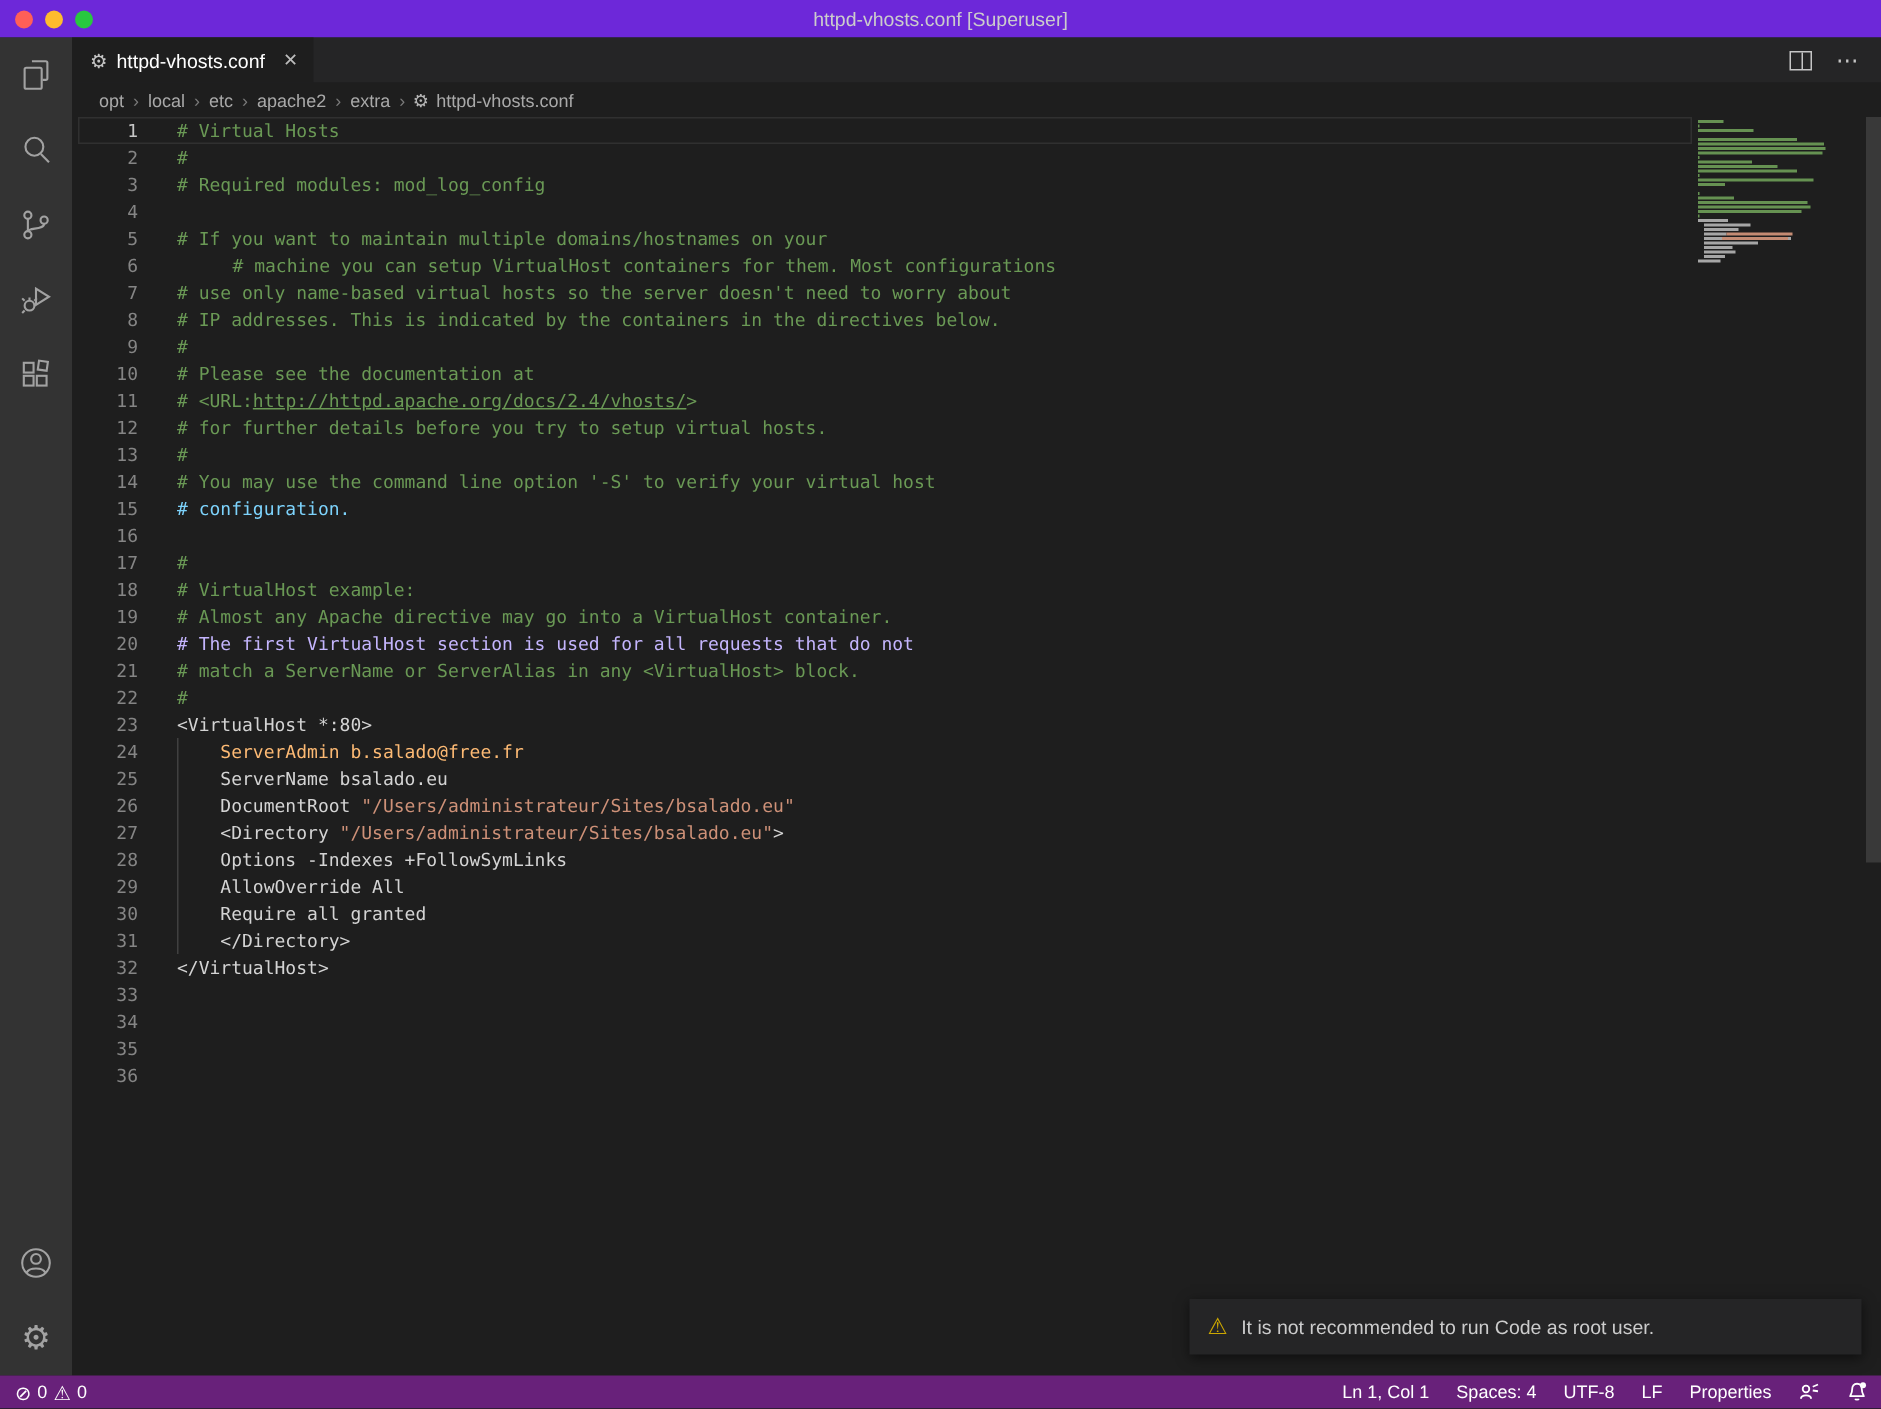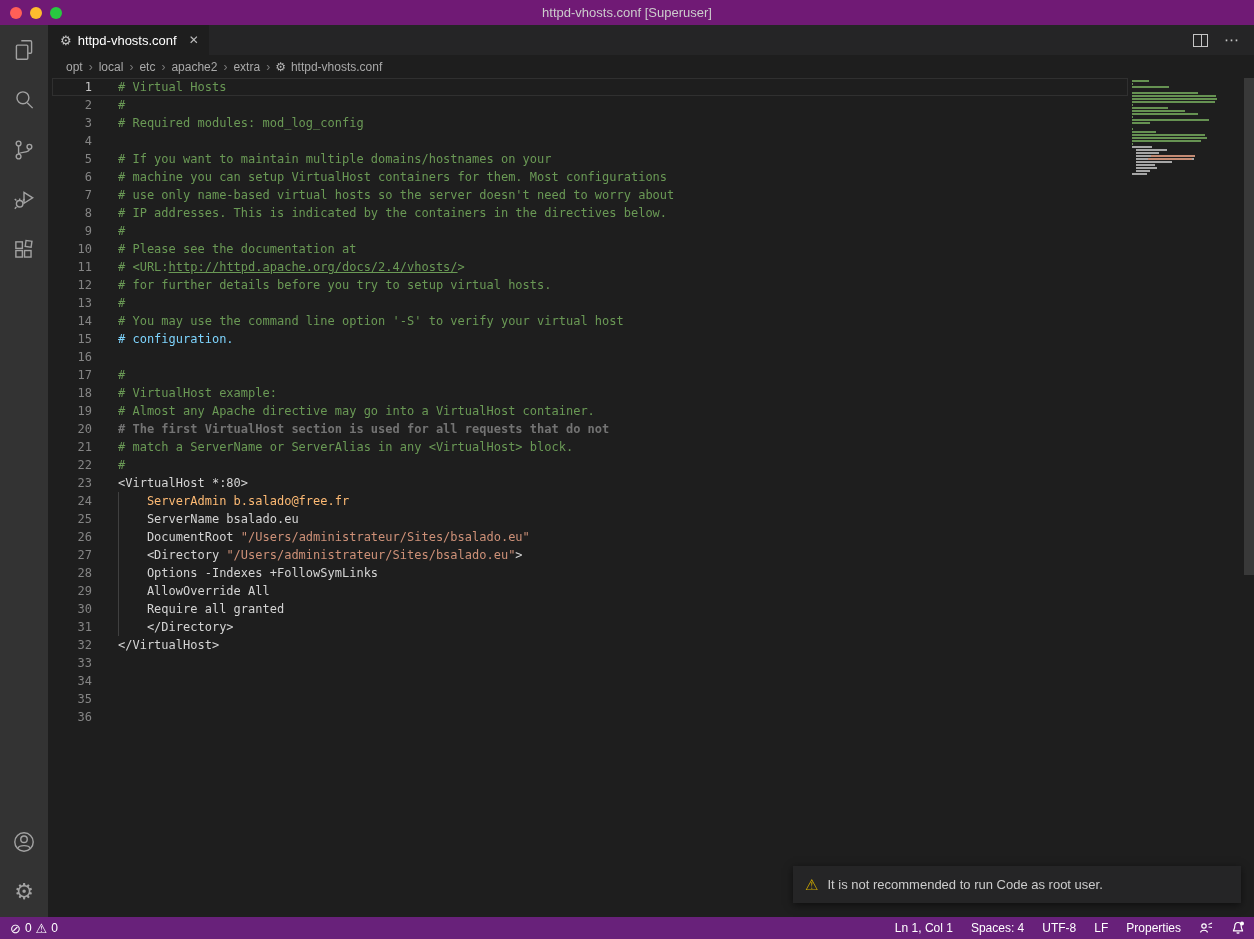--- a/index.html
+++ b/index.html
@@ -2,21 +2,21 @@
 <html><head>
 <meta charset="utf-8">
 <style>
   * { margin:0; padding:0; box-sizing:border-box; }
   html,body { width:1254px; height:939px; overflow:hidden; background:#1e1e1e;
               font-family:"Liberation Sans", sans-serif; }
   .app { position:relative; width:1254px; height:939px; }
 
   
   .titlebar { position:absolute; left:0; top:0; width:100%; height:25px;
-              background:#701a75; display:flex; align-items:center; justify-content:center; }
+              background:#6d28d9; display:flex; align-items:center; justify-content:center; }
   .traffic { position:absolute; left:10px; top:0; height:25px; display:flex; align-items:center; gap:8px; }
   .tl { width:12px; height:12px; border-radius:50%; }
   .tl.red{ background:#ff5f57; } .tl.yellow{ background:#febc2e; } .tl.green{ background:#28c840; }
   .win-title { color:#cccccc; font-size:13px; }
 
   
   .activitybar { position:absolute; left:0; top:25px; width:48px; height:892px;
                  background:#333333; display:flex; flex-direction:column; }
   .ab-top { flex:1; display:flex; flex-direction:column; }
   .ab-item { width:48px; height:50px; display:flex; align-items:center; justify-content:center;
@@ -176,35 +176,35 @@
       <span class="bc-item">httpd-vhosts.conf</span>
     </div>
 
   <div class="editor">
     <div class="lines" id="lines">
         <div class="line active"><span class="ln">1</span><span class="code"><span style="color: rgb(106, 153, 85);"># Virtual Hosts</span></span></div>
         <div class="line"><span class="ln">2</span><span class="code"><span style="color: rgb(106, 153, 85);">#</span></span></div>
         <div class="line"><span class="ln">3</span><span class="code"><span style="color: rgb(106, 153, 85);"># Required modules: mod_log_config</span></span></div>
         <div class="line"><span class="ln">4</span><span class="code">&nbsp;</span></div>
         <div class="line"><span class="ln">5</span><span class="code"><span style="color: rgb(106, 153, 85);"># If you want to maintain multiple domains/hostnames on your</span></span></div>
-        <div class="line"><span class="ln">6</span><span class="code"><span style="color: rgb(106, 153, 85);"># machine you can setup VirtualHost containers for them. Most configurations</span></span></div>
+        <div class="line"><span class="ln">6</span><span class="code"><span style="color: rgb(106, 153, 85); margin-left: 37px;"># machine you can setup VirtualHost containers for them. Most configurations</span></span></div>
         <div class="line"><span class="ln">7</span><span class="code"><span style="color: rgb(106, 153, 85);"># use only name-based virtual hosts so the server doesn't need to worry about</span></span></div>
         <div class="line"><span class="ln">8</span><span class="code"><span style="color: rgb(106, 153, 85);"># IP addresses. This is indicated by the containers in the directives below.</span></span></div>
         <div class="line"><span class="ln">9</span><span class="code"><span style="color: rgb(106, 153, 85);">#</span></span></div>
         <div class="line"><span class="ln">10</span><span class="code"><span style="color: rgb(106, 153, 85);"># Please see the documentation at</span></span></div>
         <div class="line"><span class="ln">11</span><span class="code"><span style="color: rgb(106, 153, 85);"># &lt;URL:</span><span class="tok-link" style="color: rgb(106, 153, 85);">http://httpd.apache.org/docs/2.4/vhosts/</span><span style="color: rgb(106, 153, 85);">&gt;</span></span></div>
         <div class="line"><span class="ln">12</span><span class="code"><span style="color: rgb(106, 153, 85);"># for further details before you try to setup virtual hosts.</span></span></div>
         <div class="line"><span class="ln">13</span><span class="code"><span style="color: rgb(106, 153, 85);">#</span></span></div>
         <div class="line"><span class="ln">14</span><span class="code"><span style="color: rgb(106, 153, 85);"># You may use the command line option '-S' to verify your virtual host</span></span></div>
         <div class="line"><span class="ln">15</span><span class="code"><span style="color: #7dd3fc;"># configuration.</span></span></div>
         <div class="line"><span class="ln">16</span><span class="code">&nbsp;</span></div>
         <div class="line"><span class="ln">17</span><span class="code"><span style="color: rgb(106, 153, 85);">#</span></span></div>
         <div class="line"><span class="ln">18</span><span class="code"><span style="color: rgb(106, 153, 85);"># VirtualHost example:</span></span></div>
         <div class="line"><span class="ln">19</span><span class="code"><span style="color: rgb(106, 153, 85);"># Almost any Apache directive may go into a VirtualHost container.</span></span></div>
-        <div class="line"><span class="ln">20</span><span class="code"><span style="color: #737373; font-weight: bold;"># The first VirtualHost section is used for all requests that do not</span></span></div>
+        <div class="line"><span class="ln">20</span><span class="code"><span style="color: #c4b5fd;"># The first VirtualHost section is used for all requests that do not</span></span></div>
         <div class="line"><span class="ln">21</span><span class="code"><span style="color: rgb(106, 153, 85);"># match a ServerName or ServerAlias in any &lt;VirtualHost&gt; block.</span></span></div>
         <div class="line"><span class="ln">22</span><span class="code"><span style="color: rgb(106, 153, 85);">#</span></span></div>
         <div class="line"><span class="ln">23</span><span class="code"><span style="color: rgb(212, 212, 212);">&lt;VirtualHost *:80&gt;</span></span></div>
         <div class="line"><span class="ln">24</span><span class="code"><span style="color: #fdba74; text-align: center;">    ServerAdmin b.salado@free.fr</span></span></div>
         <div class="line"><span class="ln">25</span><span class="code"><span style="color: rgb(212, 212, 212);">    ServerName bsalado.eu</span></span></div>
         <div class="line"><span class="ln">26</span><span class="code"><span style="color: rgb(212, 212, 212);">    DocumentRoot </span><span style="color: rgb(206, 145, 120);">"/Users/administrateur/Sites/bsalado.eu"</span></span></div>
         <div class="line"><span class="ln">27</span><span class="code"><span style="color: rgb(212, 212, 212);">    &lt;Directory </span><span style="color: rgb(206, 145, 120);">"/Users/administrateur/Sites/bsalado.eu"</span><span style="color: rgb(212, 212, 212);">&gt;</span></span></div>
         <div class="line"><span class="ln">28</span><span class="code"><span style="color: rgb(212, 212, 212);">    Options -Indexes +FollowSymLinks</span></span></div>
         <div class="line"><span class="ln">29</span><span class="code"><span style="color: rgb(212, 212, 212);">    AllowOverride All</span></span></div>
         <div class="line"><span class="ln">30</span><span class="code"><span style="color: rgb(212, 212, 212);">    Require all granted</span></span></div>

